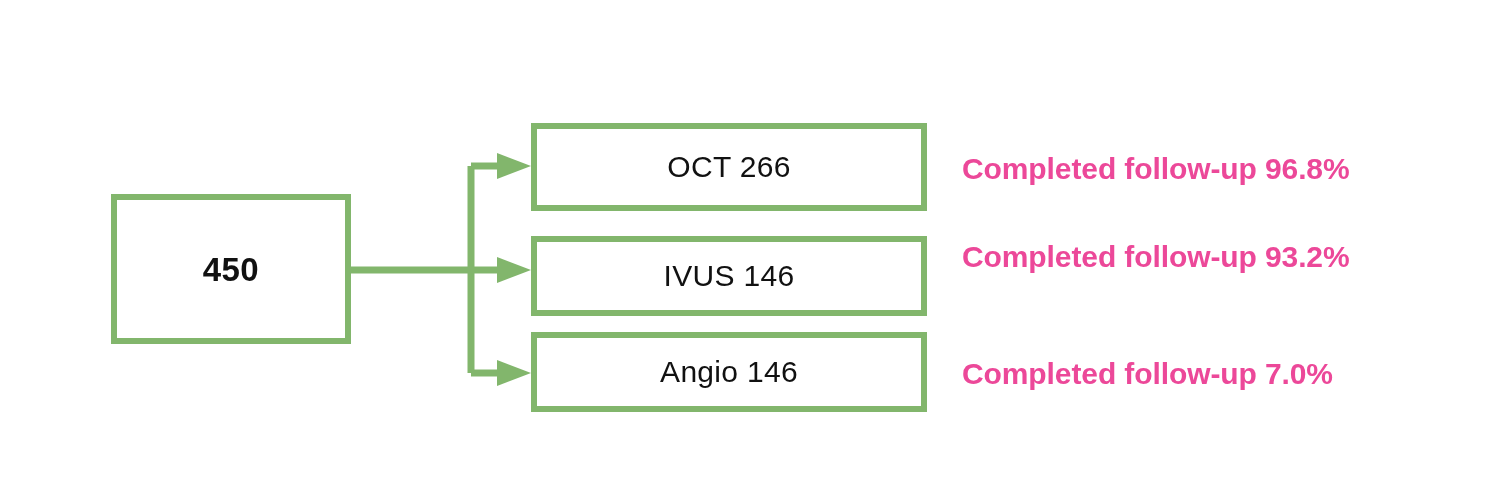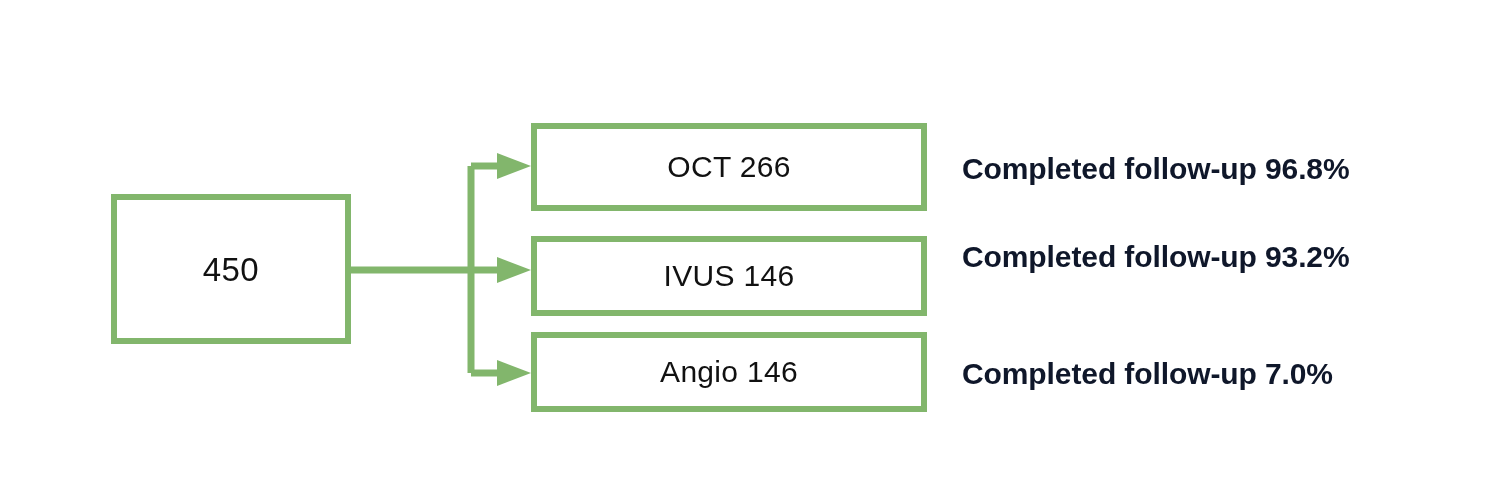--- a/index.html
+++ b/index.html
@@ -39,21 +39,21 @@
     line-height: 1.08;
   }
   .patients-label {
     font-size: 31px;
     font-weight: 400;
     font-stretch: condensed;
     letter-spacing: 0.2px;
   }
   .patients-count {
     font-size: 33px;
-    font-weight: 400;
+    font-weight: 700;
     font-stretch: condensed;
     letter-spacing: 0.4px;
     margin-top: 1px;
   }
   .arm-box {
     left: 531px;
     width: 396px;
   }
   #arm-box-0 { top: 123px; height: 88px; }
   #arm-box-1 { top: 236px; height: 80px; }
@@ -65,21 +65,21 @@
     letter-spacing: 0.3px;
     color: #111111;
   }
   .followup-note {
     position: absolute;
     left: 962px;
     font-size: 30px;
     font-weight: 700;
     font-stretch: condensed;
     letter-spacing: -0.1px;
-    color: #0f172a;
+    color: #ec4899;
     white-space: nowrap;
   }
   #followup-note-0 { top: 152px; }
   #followup-note-1 { top: 240px; }
   #followup-note-2 { top: 357px; }
   #connector-svg {
     position: absolute;
     left: 0;
     top: 0;
     width: 1512px;

